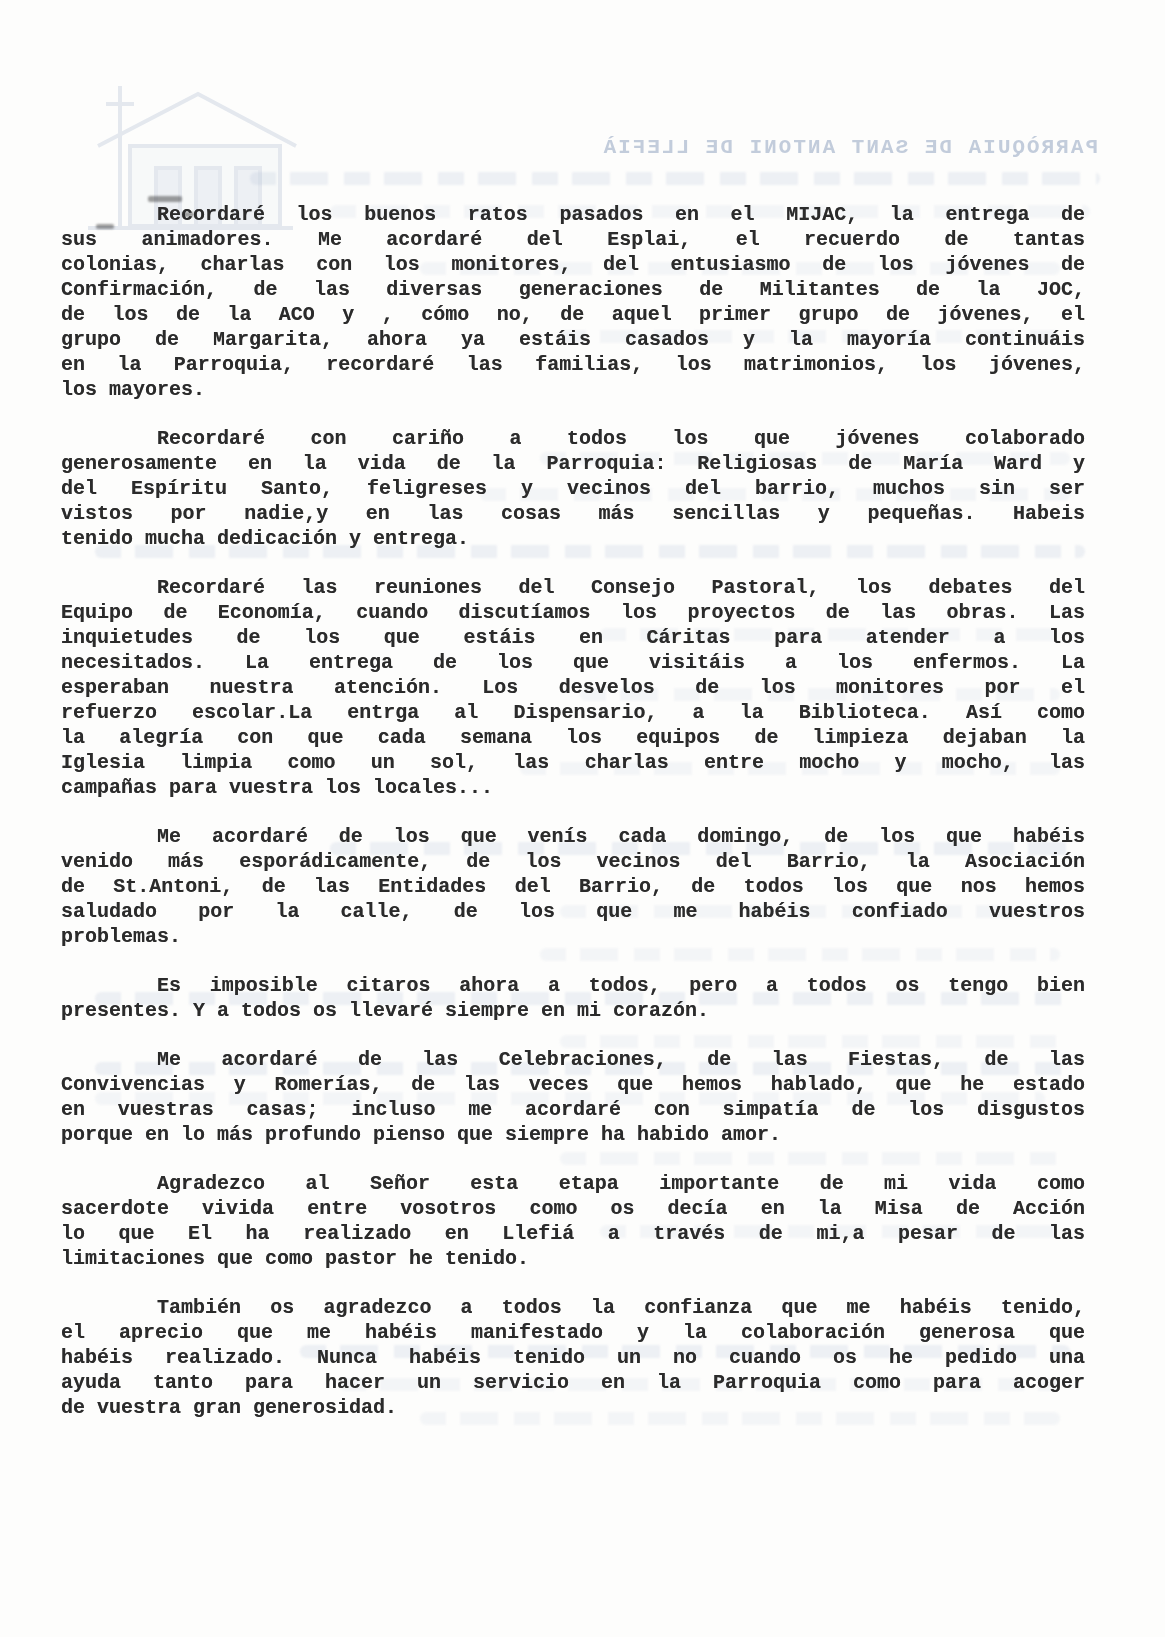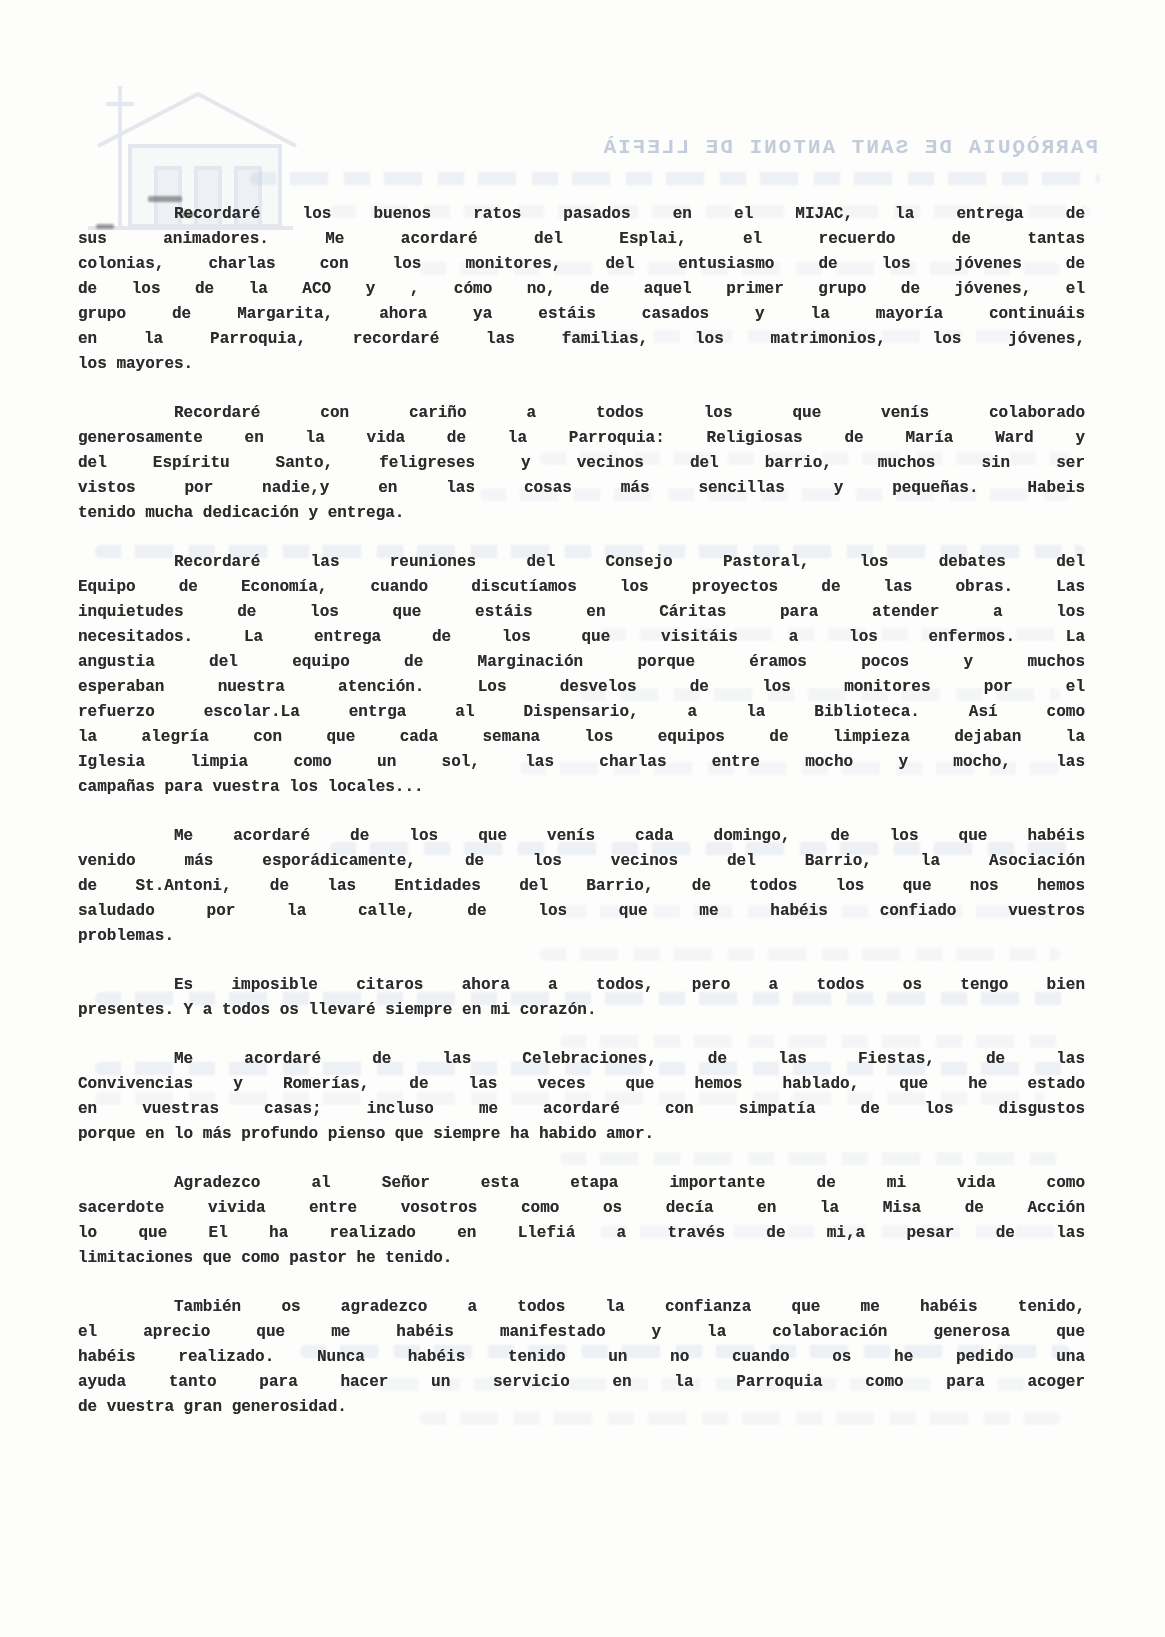--- a/index.html
+++ b/index.html
@@ -59,24 +59,24 @@
   .smudge {
     position: absolute;
     background: rgba(45, 45, 45, 0.45);
     filter: blur(1px);
     border-radius: 2px;
   }
 
   
   .doc {
     position: absolute;
-    left: 78px;
+    left: 61px;
     right: 80px;
     top: 202px;
-    font-size: 16px;
+    font-size: 20px;
     line-height: 25px;
     font-weight: 700;
     color: #2b2b2b;
     text-shadow: 0 0 0.5px rgba(43,43,43,0.55);
   }
   .para { margin: 0 0 24px 0; }
   .line {
     text-align: justify;
     text-align-last: justify;
   }
@@ -128,38 +128,38 @@
 
   <div class="smudge" style="left:148px; top:196px; width:34px; height:6px;"></div>
   <div class="smudge" style="left:96px; top:224px; width:18px; height:5px;"></div>
   <div class="smudge" style="left:182px; top:212px; width:12px; height:5px;"></div>
 
   <div class="doc">
       <div class="para">
         <div class="line first">Recordaré los buenos ratos pasados en el MIJAC, la entrega de</div>
         <div class="line">sus animadores. Me acordaré del Esplai, el recuerdo de tantas</div>
         <div class="line">colonias, charlas con los monitores, del entusiasmo de los jóvenes de</div>
+        <div class="line">Confirmación, de las diversas generaciones de Militantes de la JOC,</div>
         <div class="line">de los de la ACO y , cómo no, de aquel primer grupo de jóvenes, el</div>
         <div class="line">grupo de Margarita, ahora ya estáis casados y la mayoría continuáis</div>
         <div class="line">en la Parroquia, recordaré las familias, los matrimonios, los jóvenes,</div>
         <div class="line last">los mayores.</div>
       </div>
       <div class="para">
-        <div class="line first">Recordaré con cariño a todos los que venís colaborado</div>
+        <div class="line first">Recordaré con cariño a todos los que jóvenes colaborado</div>
         <div class="line">generosamente en la vida de la Parroquia: Religiosas de María Ward y</div>
         <div class="line">del Espíritu Santo, feligreses y vecinos del barrio, muchos sin ser</div>
         <div class="line">vistos por nadie,y en las cosas más sencillas y pequeñas. Habeis</div>
         <div class="line last">tenido mucha dedicación y entrega.</div>
       </div>
       <div class="para">
         <div class="line first">Recordaré las reuniones del Consejo Pastoral, los debates del</div>
         <div class="line">Equipo de Economía, cuando discutíamos los proyectos de las obras. Las</div>
         <div class="line">inquietudes de los que estáis en Cáritas para atender a los</div>
         <div class="line">necesitados. La entrega de los que visitáis a los enfermos. La</div>
-        <div class="line">angustia del equipo de Marginación porque éramos pocos y muchos</div>
         <div class="line">esperaban nuestra atención. Los desvelos de los monitores por el</div>
         <div class="line">refuerzo escolar.La entrga al Dispensario, a la Biblioteca. Así como</div>
         <div class="line">la alegría con que cada semana los equipos de limpieza dejaban la</div>
         <div class="line">Iglesia limpia como un sol,  las charlas entre mocho y mocho, las</div>
         <div class="line last">campañas para vuestra los locales...</div>
       </div>
       <div class="para">
         <div class="line first">Me acordaré de los que venís cada domingo, de los que habéis</div>
         <div class="line">venido más esporádicamente, de los vecinos del Barrio,  la Asociación</div>
         <div class="line">de St.Antoni, de las Entidades del Barrio, de todos  los que nos hemos</div>

